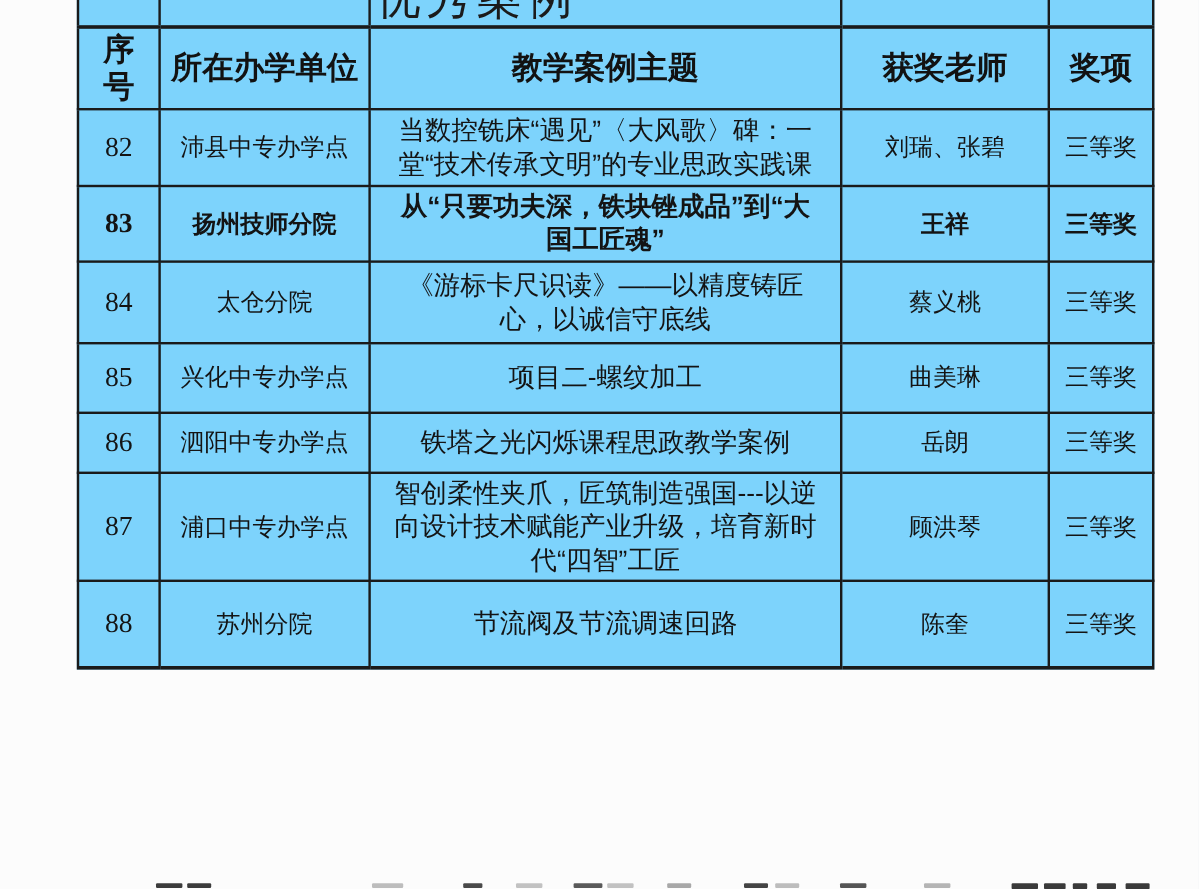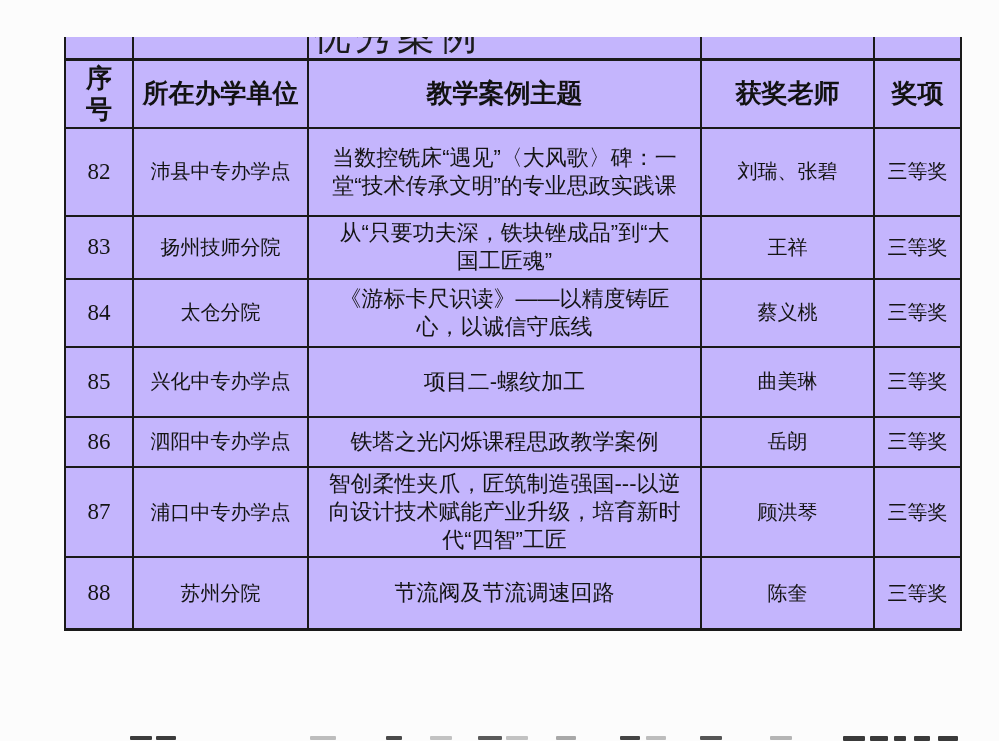--- a/index.html
+++ b/index.html
@@ -13,22 +13,21 @@
     font-family: "Liberation Sans", sans-serif;
     color: #141414;
   }
   table.award-table {
     position: absolute;
     left: 64px;
     top: 0;
     width: 896px;
     border-collapse: collapse;
     table-layout: fixed;
-    background: #c4b5fd;
-    margin-top: 37px;
+    background: #7dd3fc;
   }
   table.award-table td, table.award-table th {
     border: 2px solid #1a1a1a;
     text-align: center;
     vertical-align: middle;
     padding: 2px 4px;
     overflow: hidden;
   }
   
   tr.partial-row td { border-top: none; height: 22px; position: relative; }
@@ -103,45 +102,45 @@
         <span class="stack">序号</span>
       </th>
       <th>所在办学单位</th>
       <th>教学案例主题</th>
       <th>获奖老师</th>
       <th>奖项</th>
     </tr>
 
     </tbody>
       <tbody id="rows-container">
-        <tr class="data-row" style="height: 88px; border-radius: 21px;">
+        <tr class="data-row" style="height: 64px; border-radius: 21px;">
       <td class="no-cell">82</td>
       <td class="unit-cell">沛县中专办学点</td>
       <td class="topic-cell">当数控铣床“遇见”〈大风歌〉碑：一
 堂“技术传承文明”的专业思政实践课</td>
       <td class="teacher-cell">刘瑞、张碧</td>
       <td class="award-cell">三等奖</td>
     </tr>
-        <tr class="data-row" style="height: 63px;">
+        <tr class="data-row" style="height: 63px; font-weight: bold;">
       <td class="no-cell">83</td>
       <td class="unit-cell">扬州技师分院</td>
       <td class="topic-cell">从“只要功夫深，铁块锉成品”到“大
 国工匠魂”</td>
       <td class="teacher-cell">王祥</td>
       <td class="award-cell">三等奖</td>
     </tr>
         <tr class="data-row" style="height: 68px; border-radius: 25px;">
       <td class="no-cell">84</td>
       <td class="unit-cell">太仓分院</td>
       <td class="topic-cell">《游标卡尺识读》——以精度铸匠
 心，以诚信守底线</td>
       <td class="teacher-cell">蔡义桃</td>
       <td class="award-cell">三等奖</td>
     </tr>
-        <tr class="data-row" style="height: 70px;">
+        <tr class="data-row" style="height: 58px;">
       <td class="no-cell">85</td>
       <td class="unit-cell">兴化中专办学点</td>
       <td class="topic-cell">项目二-螺纹加工</td>
       <td class="teacher-cell">曲美琳</td>
       <td class="award-cell">三等奖</td>
     </tr>
         <tr class="data-row" style="height: 50px;">
       <td class="no-cell">86</td>
       <td class="unit-cell">泗阳中专办学点</td>
       <td class="topic-cell">铁塔之光闪烁课程思政教学案例</td>

